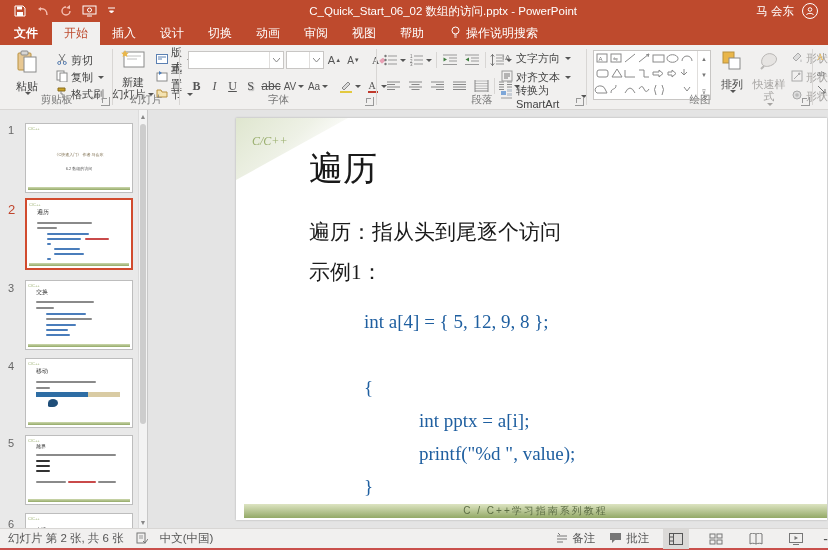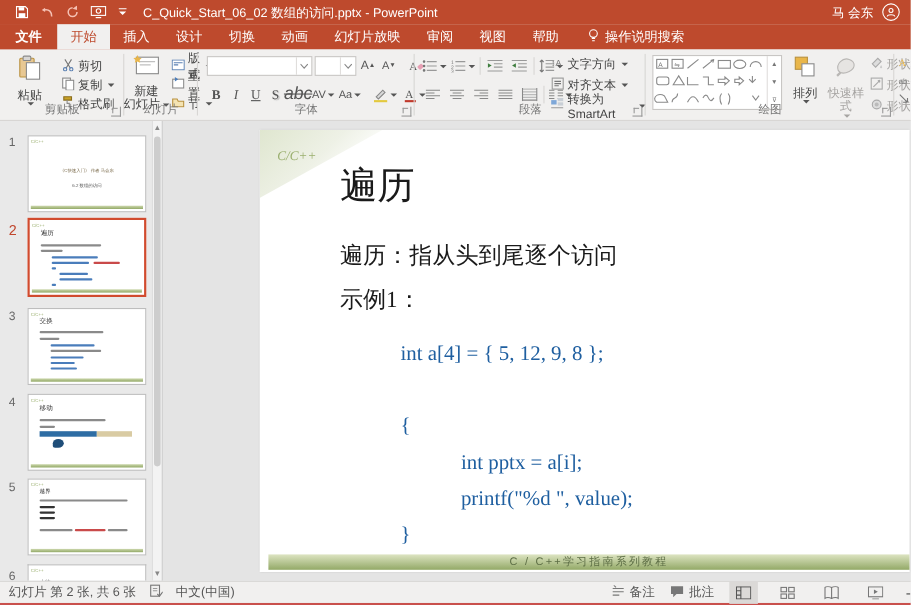--- a/index.html
+++ b/index.html
@@ -4,21 +4,21 @@
 <style>
   * { margin:0; padding:0; box-sizing:border-box; }
   html,body { width:828px; height:550px; overflow:hidden; }
   body { font-family:"Liberation Sans", sans-serif; font-size:12px; color:#444; background:#E4E4E4; }
   #app { position:relative; width:828px; height:550px; background:#F1F0EF; border-bottom:2px solid #C9504C; }
 
   
   .titlebar { position:absolute; top:0; left:0; width:828px; height:22px; background:#BE4A2D; display:flex; align-items:center; color:#fff; }
   .qat { display:flex; align-items:center; gap:10px; padding-left:14px; width:130px; }
   .qat svg { display:block; }
-  .win-title { flex:1; font-size:11.5px; color:#fff; white-space:nowrap; }
+  .win-title { flex:1; text-align:center; font-size:11.5px; color:#fff; white-space:nowrap; }
   .user-area { display:flex; align-items:center; gap:8px; padding-right:10px; font-size:11.5px; }
   .avatar { width:16px; height:16px; border-radius:50%; border:1px solid #fff; display:flex; align-items:center; justify-content:center; }
 
   
   .tabrow { position:absolute; top:22px; left:0; width:828px; height:23px; background:#BE4A2D; display:flex; align-items:stretch; }
   .tab { padding:0 12px; display:flex; align-items:center; color:#fff; font-size:12px; cursor:default; }
   .tab.file { background:#BE4A2D; font-weight:bold; padding:0 14px; }
   .tab.active { background:#F1F0EF; color:#BE4A2D; }
   .tellme { display:flex; align-items:center; gap:5px; color:#fff; font-size:12px; padding-left:14px; }
 
@@ -131,21 +131,20 @@
     </div>
   </div>
 
   <div class="tabrow">
     <div class="tab file">文件</div>
     <div class="tab active">开始</div>
     <div class="tab">插入</div>
     <div class="tab">设计</div>
     <div class="tab">切换</div>
     <div class="tab">动画</div>
-    <div class="tab">幻灯片放映</div>
     <div class="tab">审阅</div>
     <div class="tab">视图</div>
     <div class="tab">帮助</div>
     <div class="tellme">
       <span><svg width="11" height="13" viewBox="0 0 11 13">
             <circle cx="5.5" cy="4.5" r="3.5" fill="none" stroke="#fff"></circle>
             <path d="M4 9 h3 M4.3 11 h2.4" stroke="#fff"></path>
           </svg></span>
       <span>操作说明搜索</span>
     </div>
@@ -271,21 +270,21 @@
               <text x="0" y="10" font-size="10" fill="#555" font-family="serif">A</text>
               <rect x="8" y="5" width="5" height="4" rx="1" fill="#E8A0B4" transform="rotate(-40 10 7)"></rect>
             </svg>
           </span>
       </div>
       <div class="smrow" style="left:8px; top:32px; gap:1px;">
         <span class="fbtn" style="font-weight:bold; font-family:'Liberation Serif',serif;">B</span>
         <span class="fbtn" style="font-style:italic; font-family:'Liberation Serif',serif;">I</span>
         <span class="fbtn" style="text-decoration:underline; font-family:'Liberation Serif',serif;">U</span>
         <span class="fbtn" style="font-family:'Liberation Serif',serif; text-shadow:1px 1px 1px #aaa;">S</span>
-        <span class="fbtn" style="text-decoration:line-through; font-size:16px; width:22px;font-style:italic;">abc</span>
+        <span class="fbtn" style="text-decoration:line-through; font-size:12px; width:22px;">abc</span>
         <span class="fbtn" style="font-size:10px; width:22px;">
             <span>AV</span>
             <span class="caret"></span>
           </span>
         <span class="fbtn" style="font-size:10px; width:24px;">
             <span>Aa</span>
             <span class="caret"></span>
           </span>
         <span class="fbtn" style="width:26px; margin-left:6px;">
             <svg width="14" height="13" viewBox="0 0 14 13">

